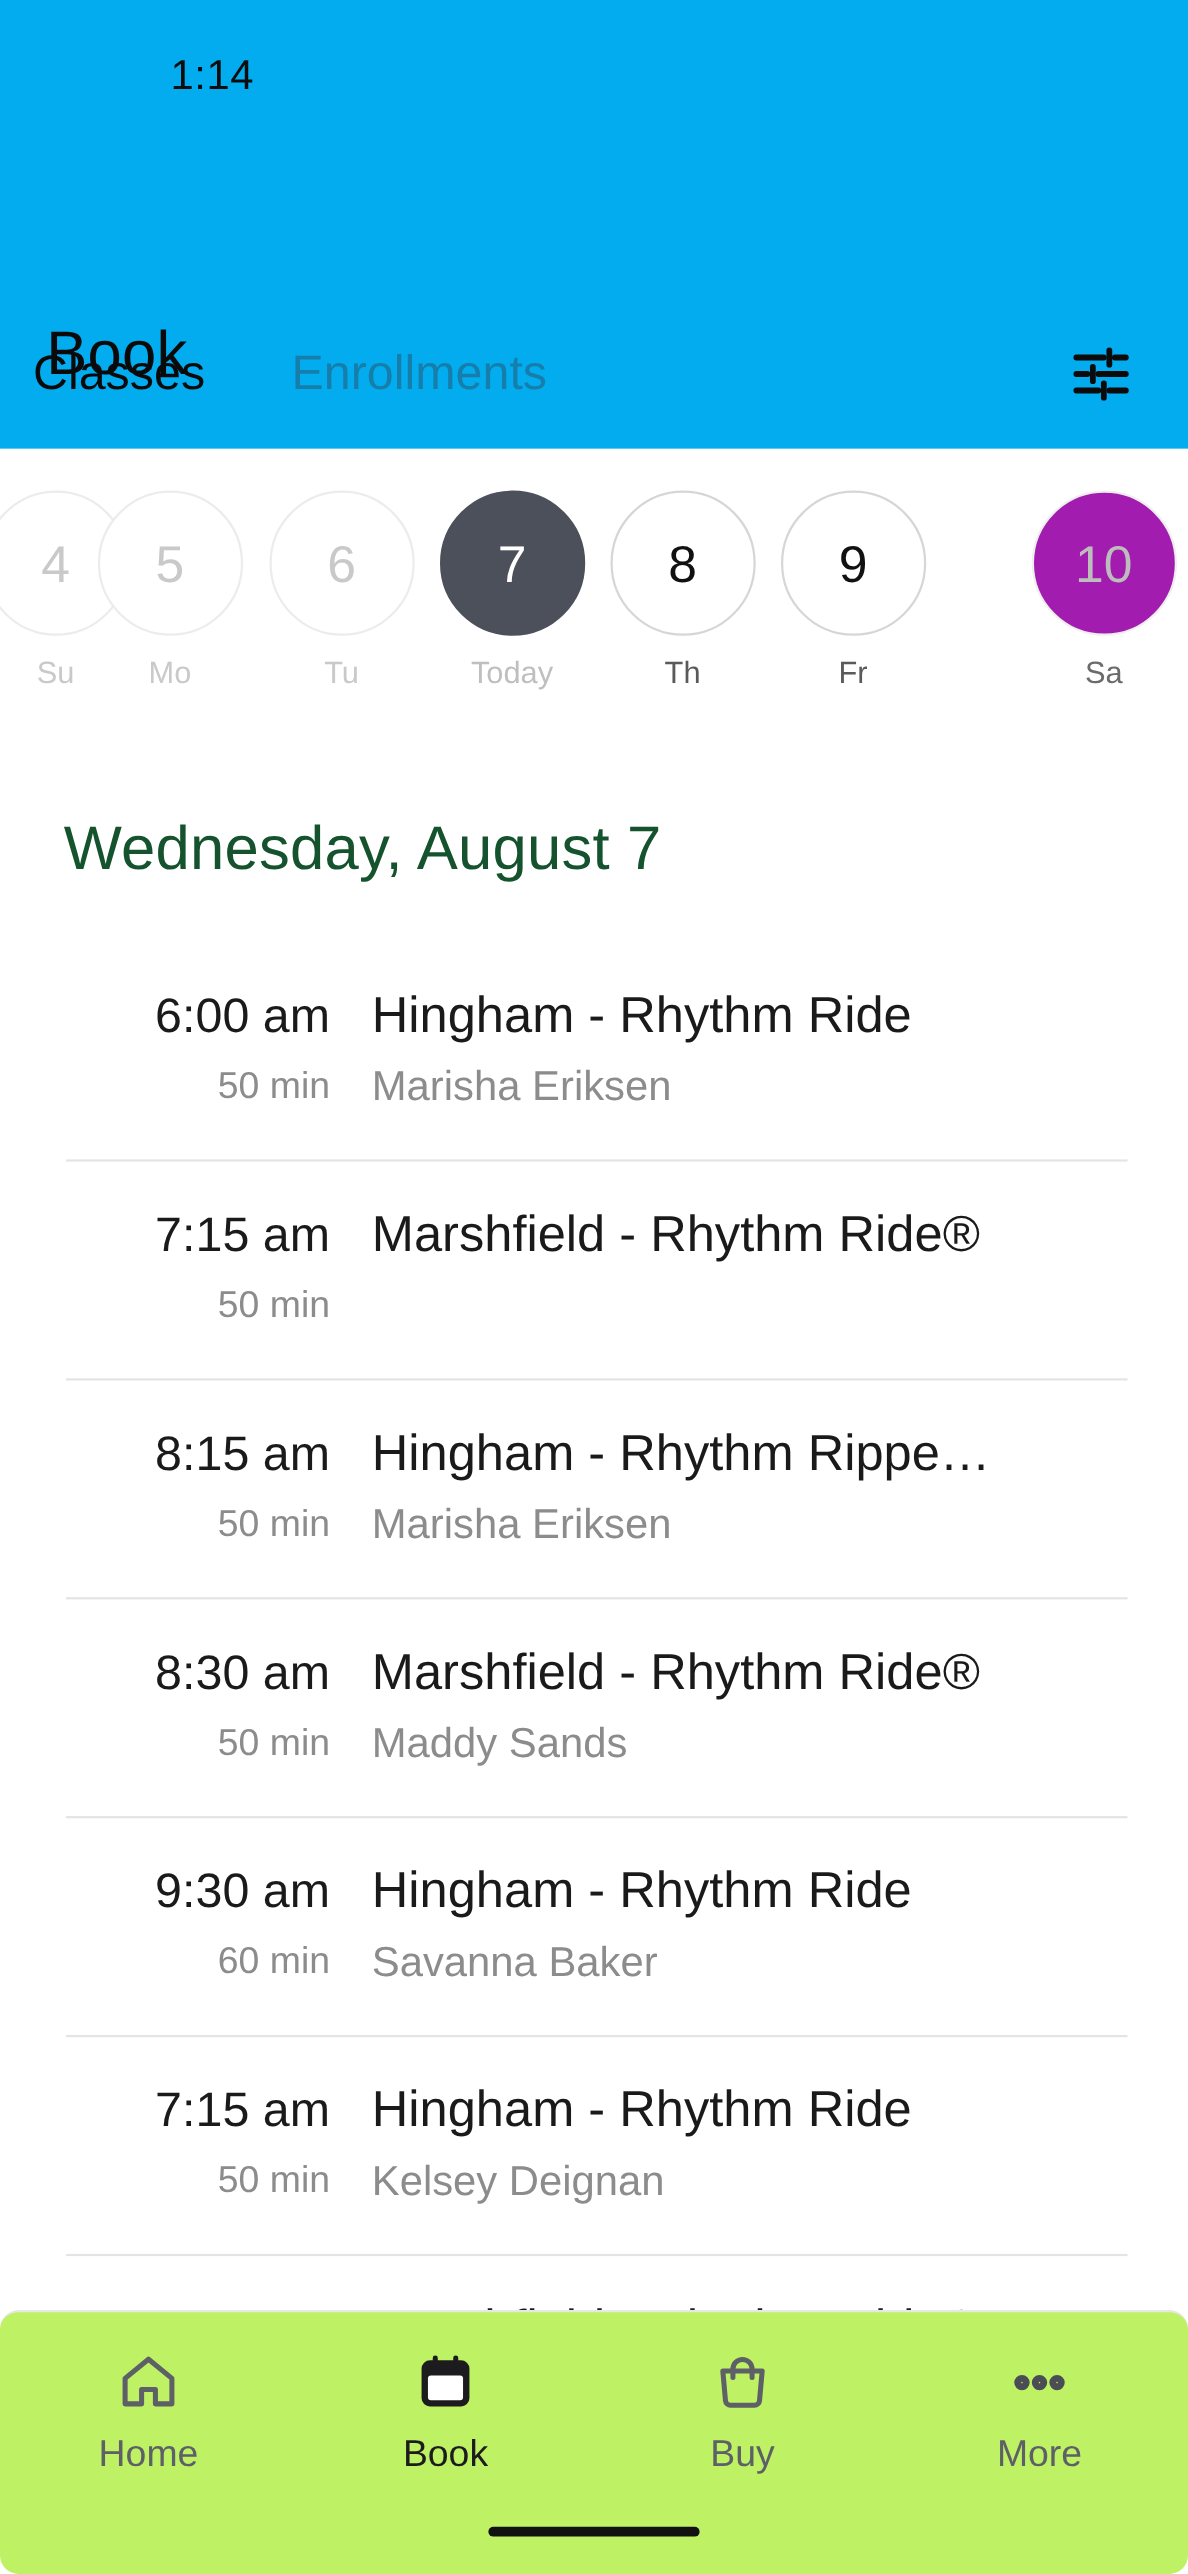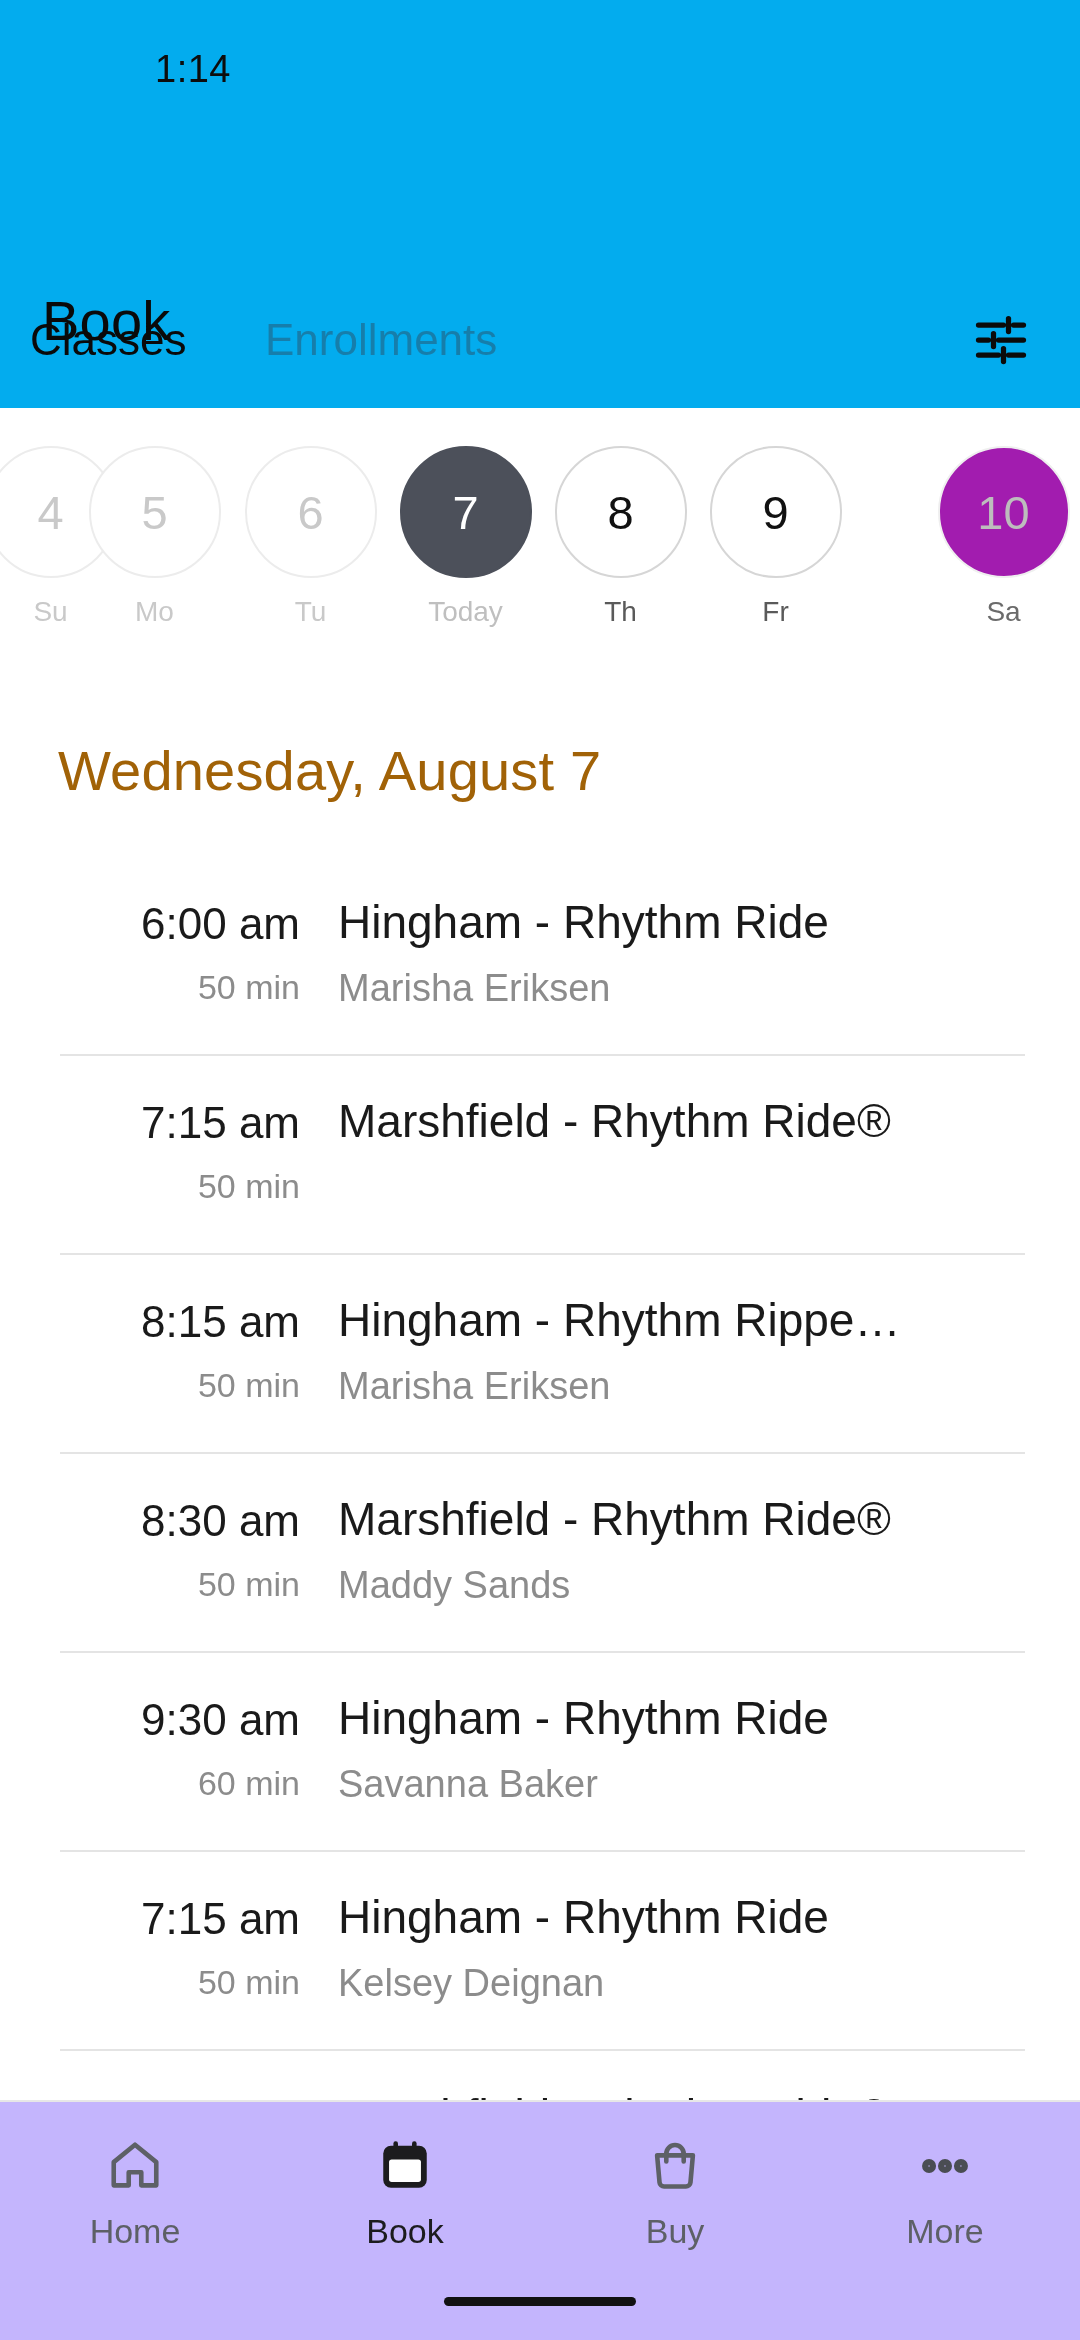--- a/index.html
+++ b/index.html
@@ -79,21 +79,21 @@
   
   .day.future .day-circle { border:2px solid #d6d6d6; color:#111111; background:#fff; }
   .day.future .day-label { color:#5a5a5a; }
   
   .day.muted .day-circle { background:#a21caf; color:#bdbdbd; border:2px solid #efefef; }
   .day.muted .day-label { color:#6b6b6b; }
 
   
   .date-heading {
     position:absolute; left:58px; top:738px;
-    font-size:56px; color:#a16207; font-weight:400; letter-spacing:0.2px;
+    font-size:56px; color:#14532d; font-weight:400; letter-spacing:0.2px;
   }
 
   
   .classlist {
     position:absolute; left:0; top:855px; width:1080px; height:1245px;
     overflow:hidden;
   }
   .class-row {
     position:relative; width:1080px; height:199px;
     cursor:pointer;
@@ -120,21 +120,21 @@
     max-width:100%;
   }
   .class-instructor {
     font-size:38px; color:#8c8c8c; line-height:58px; margin-top:6px;
     white-space:nowrap; overflow:hidden; text-overflow:ellipsis;
   }
 
   
   .bottomnav {
     position:absolute; left:0; bottom:0; width:1080px; height:240px;
-    background:#c4b5fd; border-top:2px solid #e7e7e7;
+    background:#bef264; border-top:2px solid #e7e7e7;border-radius:17px;
   }
   .navitems {
     position:absolute; left:0; top:0; width:1080px; height:180px;
     display:flex;
   }
   .navitem {
     flex:1; display:flex; flex-direction:column;
     align-items:center; justify-content:flex-start;
     padding-top:32px; cursor:pointer;
   }

